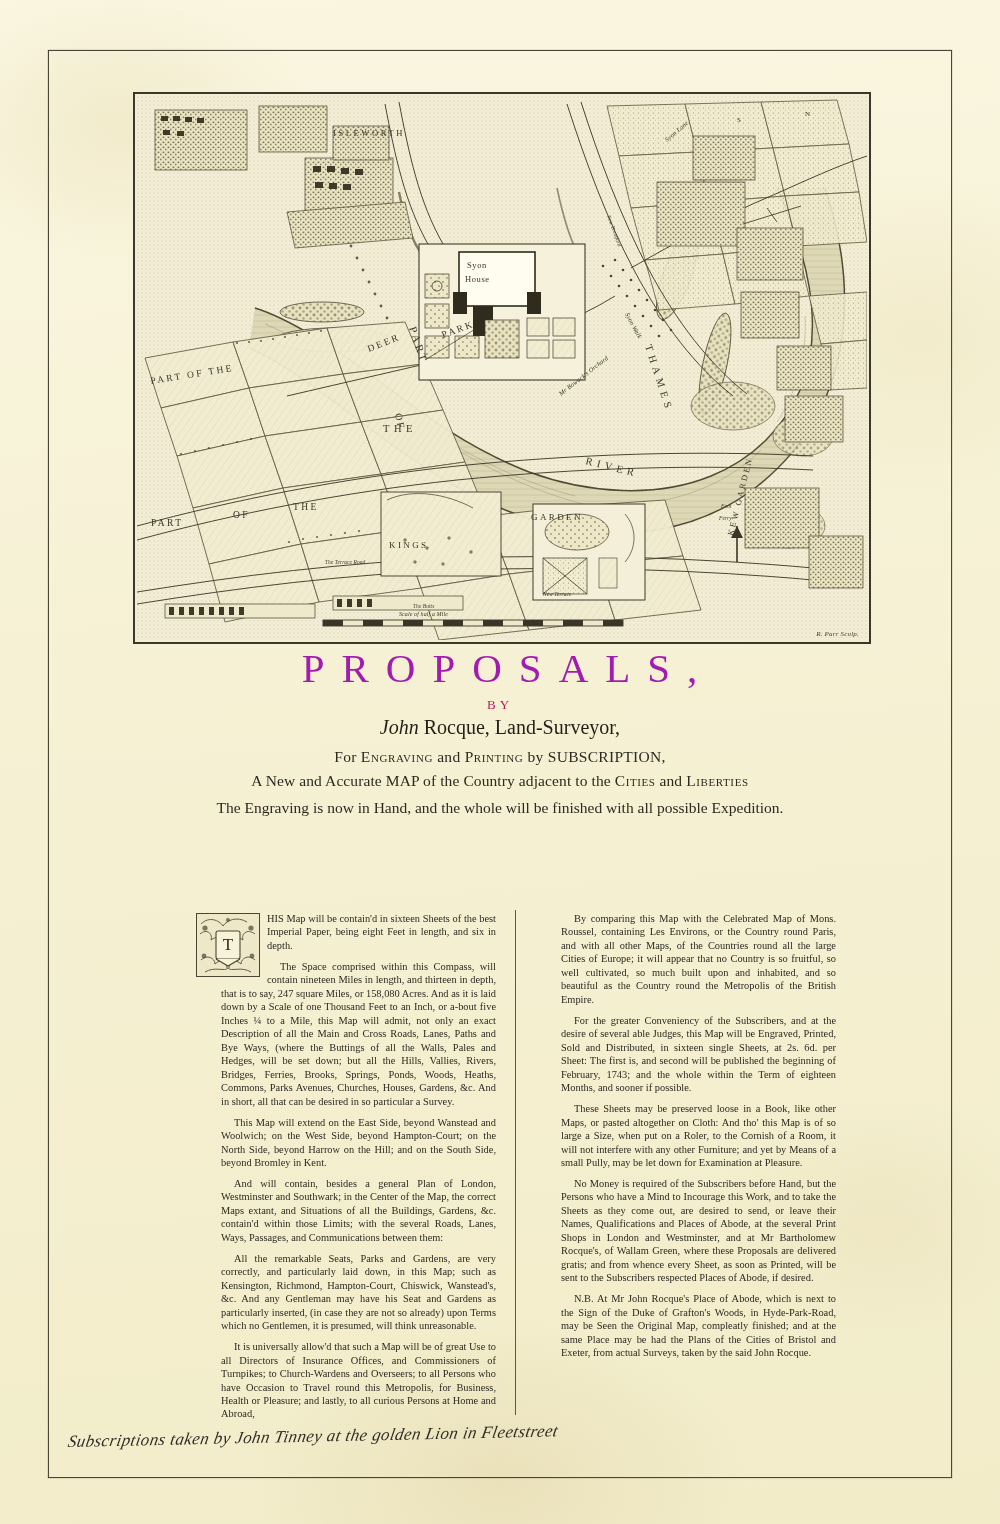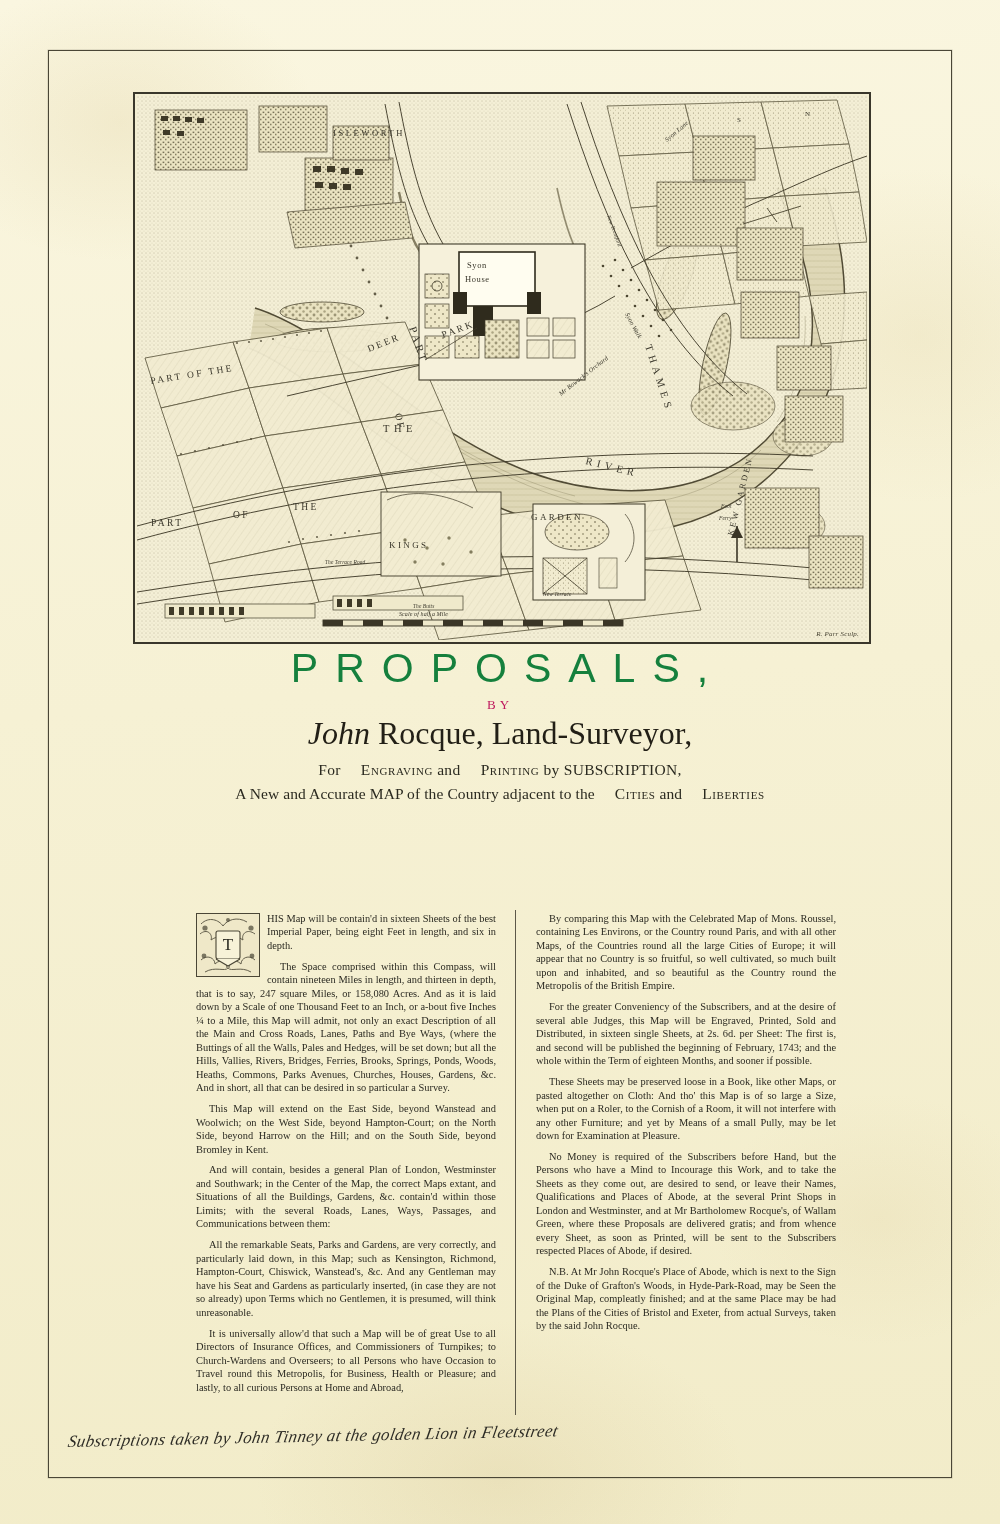--- a/index.html
+++ b/index.html
@@ -61,42 +61,42 @@
     position:absolute;right:10px;bottom:4px;
     font-style:italic;font-size:7px;color:#4a4636;
     letter-spacing:.2px;
   }
 
   
   .titleblock{position:absolute;left:60px;right:60px;top:648px;text-align:center;}
 
   .t-proposals{
     font-size:41px;letter-spacing:17px;
-    font-family:Liberation Sans, sans-serif;
-    color:#15803d;line-height:1;
+    font-family:Liberation Serif, serif;
+    color:#a21caf;line-height:1;
     margin:0 0 2px 16px;
     font-weight:400;
   }
   .t-by{
     font-size:13px;letter-spacing:4px;margin:8px 0 4px;
     color:#be185d;
   }
   .t-name{
-    font-size:32px;margin:2px 0 9px;
+    font-size:20px;margin:2px 0 9px;
     color:#221f16;line-height:1.05;
     font-weight:400;
   }
   .t-name .script{font-style:italic;font-family:"Liberation Serif",serif;}
   .t-line{margin:4px 0;line-height:1.32;color:#2b2a20;}
   .t-l1{font-size:15.5px;letter-spacing:.3px;}
   .t-l2{font-size:15.5px;letter-spacing:.1px;}
   .t-l3{font-size:19.5px;letter-spacing:.2px;margin-top:5px;}
   .t-l4{font-size:15.5px;margin-top:8px;}
   .t-l5{font-size:15.5px;margin-top:6px;}
-  .sc{font-variant:small-caps;letter-spacing:.6px;margin-left:16px;}
+  .sc{font-variant:small-caps;letter-spacing:.6px;}
   .it{font-style:italic;}
 
   
   .cols{
     position:absolute;left:196px;top:912px;
     width:640px;height:512px;
   }
   .col{
     position:absolute;top:0;width:300px;height:100%;
     font-size:10.4px;line-height:1.295;
@@ -104,21 +104,21 @@
     color:#2b2a22;
     hyphens:manual;
   }
   .col-left{left:0;}
   .col-right{left:340px;}
   .col-rule{
     position:absolute;left:319px;top:-2px;
     width:0;height:505px;
     border-left:1px solid #5d5849;
   }
-  .col p{margin:0 0 7.5px;}
+  .col p{margin:0 0 7.5px;padding-left:25px;}
   .indent{text-indent:13px;}
 
   
   .initial-box{
     float:left;width:62px;height:62px;
     margin:1px 7px 1px 0;
     border:1px solid #4a4636;
     background:#efe8c8;
     position:relative;
     overflow:hidden;
@@ -536,20 +536,21 @@
     <div class="t-line t-l1">
       <span>For </span><span class="sc">Engraving</span><span> and </span><span class="sc">Printing</span><span> by SUBSCRIPTION,</span>
     </div>
 
     <div class="t-line t-l2">
       <span>A New and Accurate MAP of the Country adjacent to the </span><span class="sc">Cities</span><span> and </span><span class="sc">Liberties</span>
     </div>
 
 
 
+    <div class="t-line t-l5">The Engraving is now in Hand, and the whole will be finished with all possible Expedition.</div>
   </div>
 
   <div class="cols">
     <div class="col-rule"></div>
 
     <div class="col col-left">
       <div class="initial-box">
         <svg viewBox="0 0 62 62">
           <rect width="62" height="62" fill="#efe8c8"></rect>
           <g stroke="#4a4636" stroke-width="1" fill="none" opacity=".85">

